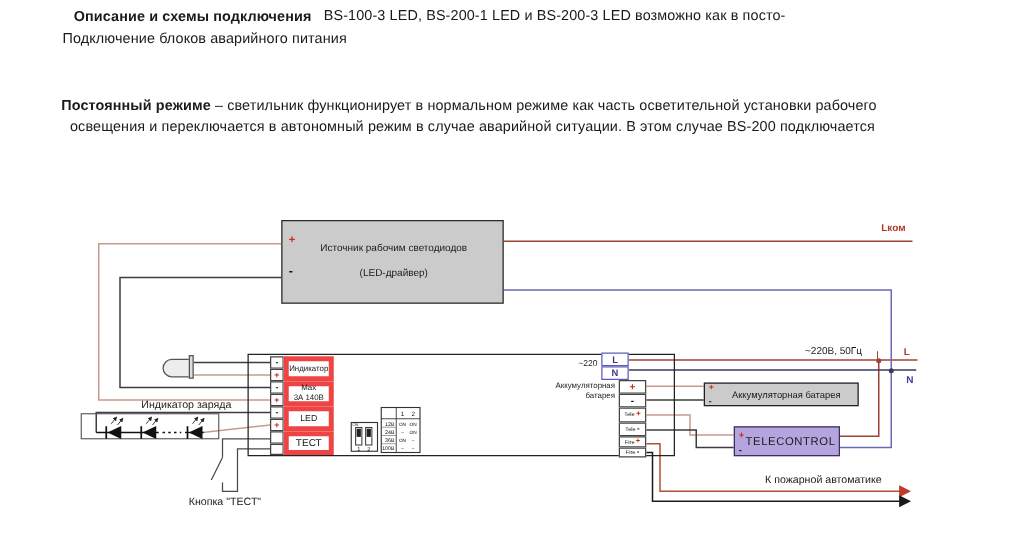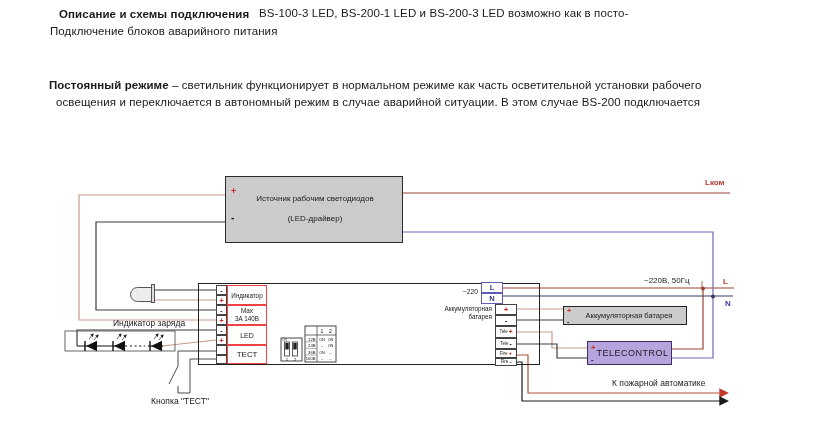--- a/index.html
+++ b/index.html
@@ -5,21 +5,21 @@
   html,body{margin:0;padding:0;background:#fff;}
   #page{position:relative;width:819px;height:427px;background:#fff;overflow:hidden;
         font-family:"Liberation Sans",sans-serif;color:#1a1a1a;}
   .abs{position:absolute;}
   .txt{white-space:nowrap;}
   .body-line{font-size:11.5px;letter-spacing:.1px;}
   .b{font-weight:bold;}
   .box{position:absolute;box-sizing:border-box;}
   .term{position:absolute;box-sizing:border-box;border:1px solid #444;background:#fff;
         display:flex;align-items:center;justify-content:center;z-index:3;}
-  .lblbox{position:absolute;box-sizing:border-box;border:1px solid #ef4444;background:#fff;
+  .lblbox{position:absolute;box-sizing:border-box;border:4px solid #ef4444;background:#fff;
         display:flex;align-items:center;justify-content:center;text-align:center;z-index:3;}
   .sgn-p{color:#cc2a1a;font-weight:bold;}
   .sgn-m{color:#111;font-weight:bold;}
   svg{position:absolute;left:0;top:0;z-index:1;}
   .z2{z-index:2;} .z3{z-index:3;}
 </style>
 </head>
 <body>
 
 <div id="page">

